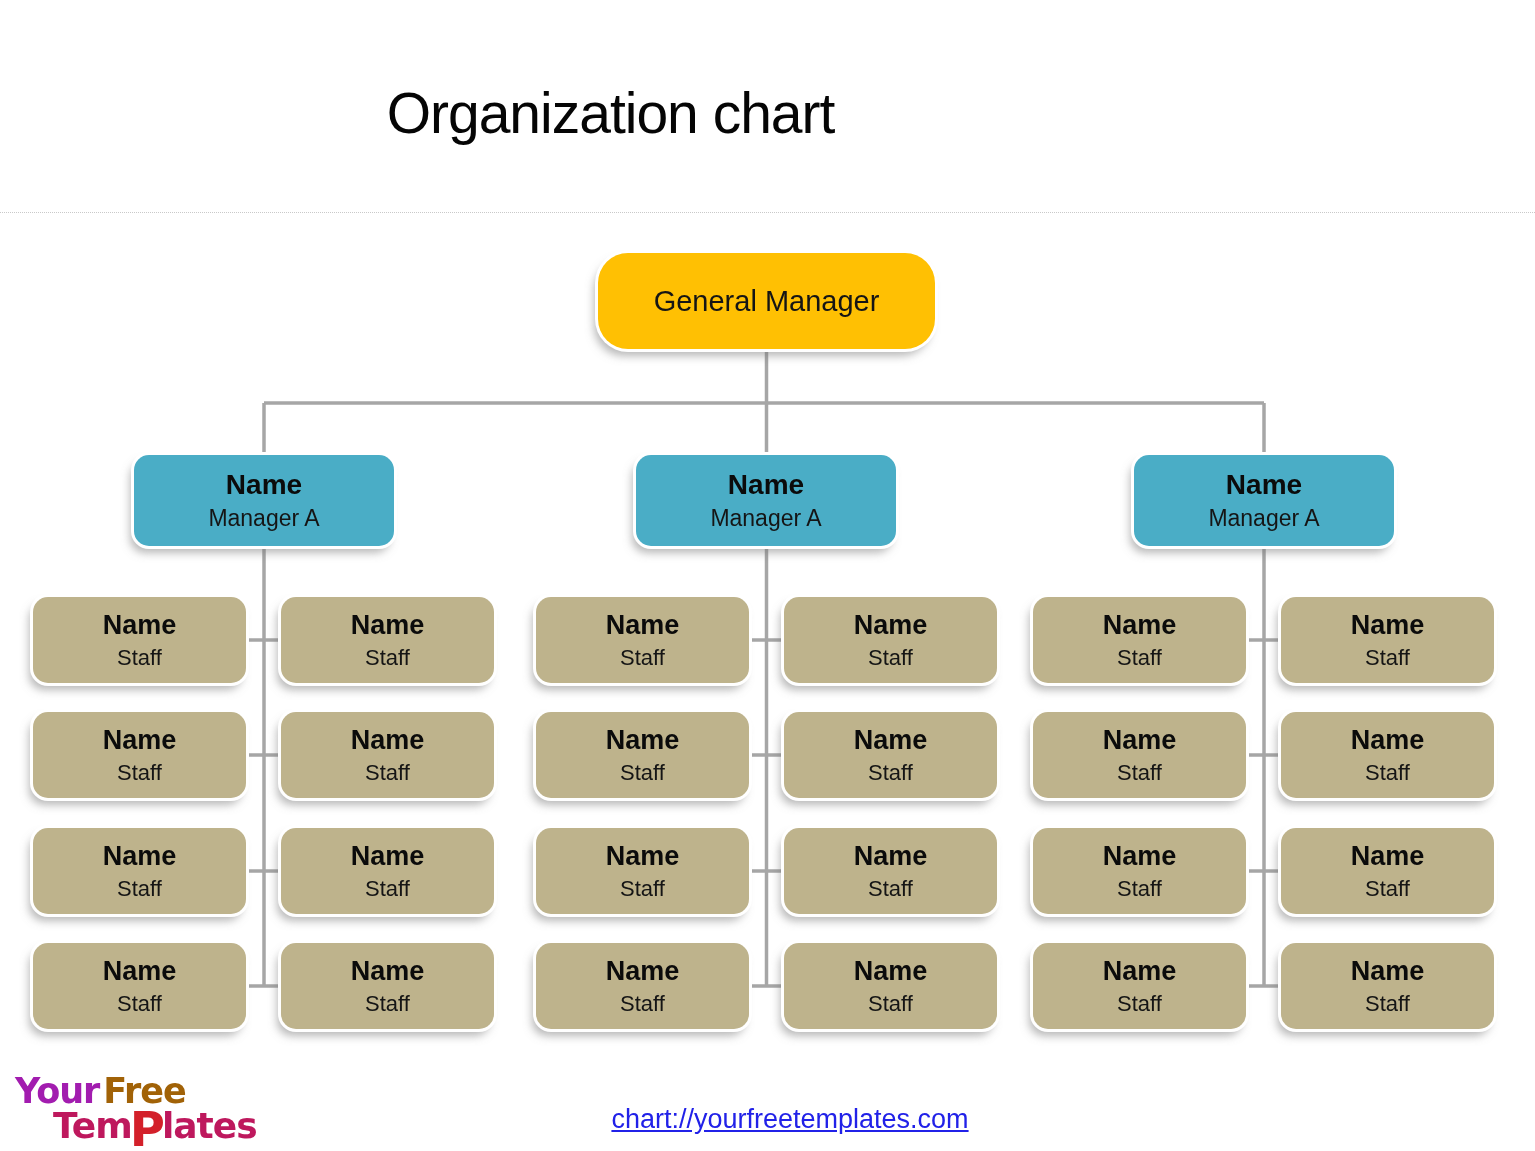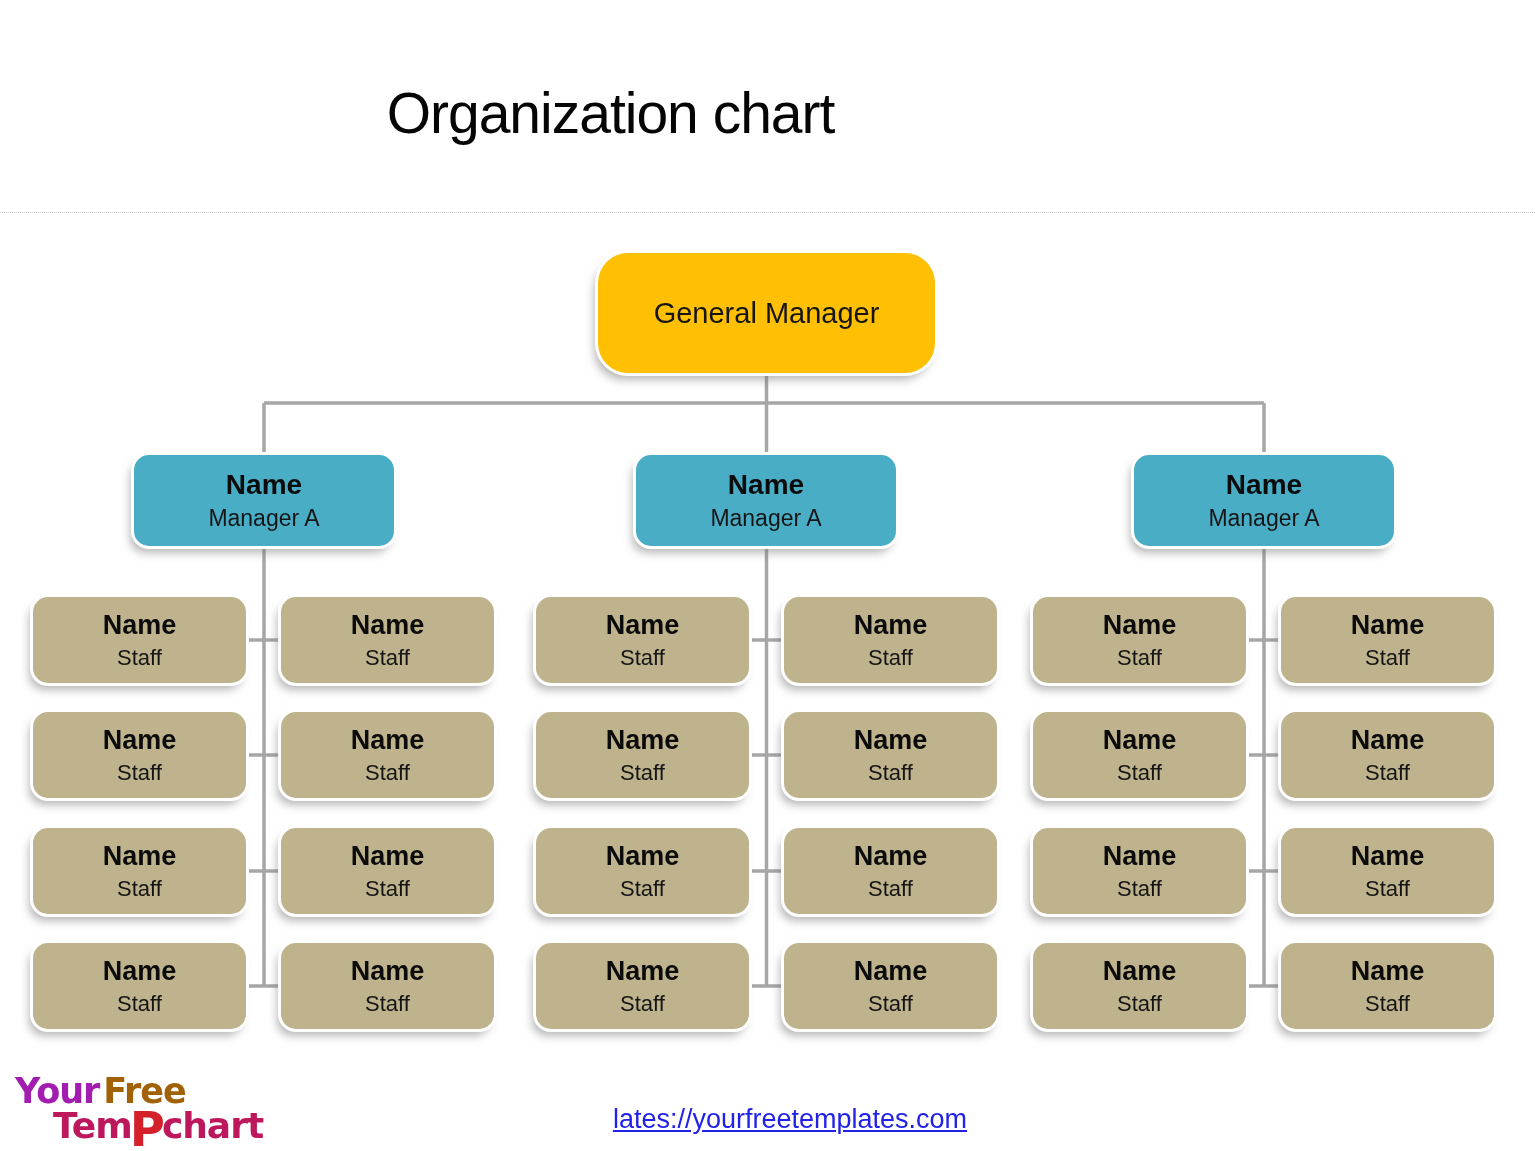--- a/index.html
+++ b/index.html
@@ -15,21 +15,21 @@
     position:absolute;left:0;top:212px;width:1535px;height:0;
     border-top:1px dotted #c9c9c9;
   }
   .connectors{position:absolute;left:0;top:0;}
   .connectors path{stroke:#a6a6a6;stroke-width:3.5;fill:none;}
   .box{
     position:absolute;display:flex;flex-direction:column;align-items:center;justify-content:center;
     text-align:center;border-radius:15px;
     box-shadow:0 0 0 3px #ffffff, -4px 7px 8px rgba(115,115,115,0.5);
   }
-  .root{width:337px;height:120px;background:#ffc003;border-radius:30px;}
+  .root{width:337px;height:96px;background:#ffc003;border-radius:30px;}
   .root .nm{font-size:29px;font-weight:400;color:#151515;}
   .mgr{width:260px;height:91px;background:#4aadc6;}
   .stf{width:213px;height:86px;background:#beb38c;}
   .nm{font-size:27px;font-weight:700;line-height:1.2;color:#0b0b0b;}
   .rl{font-size:22px;font-weight:400;line-height:1.25;margin-top:3px;color:#151515;}
   .mgr .nm{font-size:28px;}
   .mgr .rl{font-size:23px;}
   
   .logo{position:absolute;left:15px;top:1074px;width:260px;height:74px;line-height:1;}
   .logo .l1{position:absolute;left:0;top:0;font-weight:700;font-size:35px;font-family:"DejaVu Sans",sans-serif;letter-spacing:-1px;}
@@ -195,19 +195,19 @@
   <div class="box stf" style="left:1281px;top:943px">
     <div class="nm">Name</div>
     <div class="rl">Staff</div>
   </div>
 
   <div class="logo">
     <div class="l1">
       <span class="w-your">Your</span><span class="w-free">Free</span>
     </div>
     <div class="l2">
-      <span class="w-tem">Tem</span><span class="w-p">P</span><span class="w-lates">chart</span>
+      <span class="w-tem">Tem</span><span class="w-p">P</span><span class="w-lates">lates</span>
     </div>
   </div>
 
-  <a href="#" class="site-link">lates://yourfreetemplates.com</a>
+  <a href="#" class="site-link">chart://yourfreetemplates.com</a>
 
 </div>
 
 </body></html>

